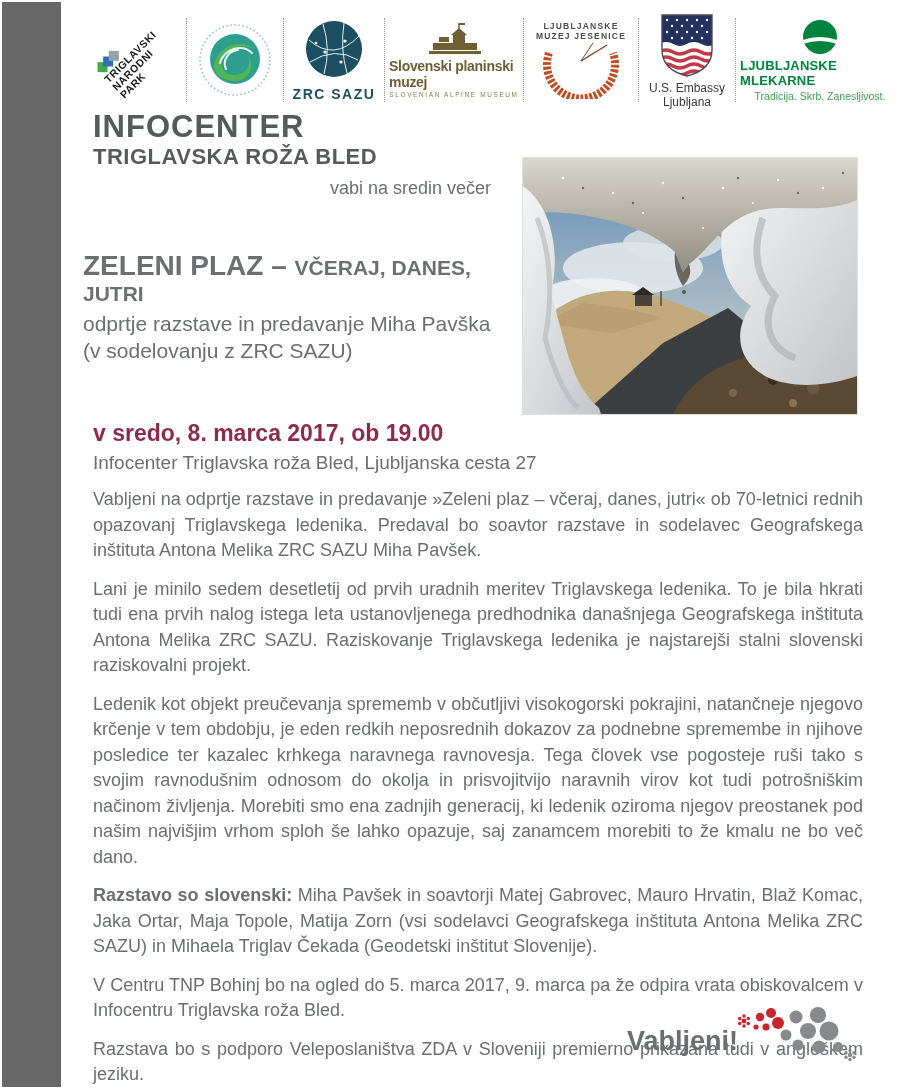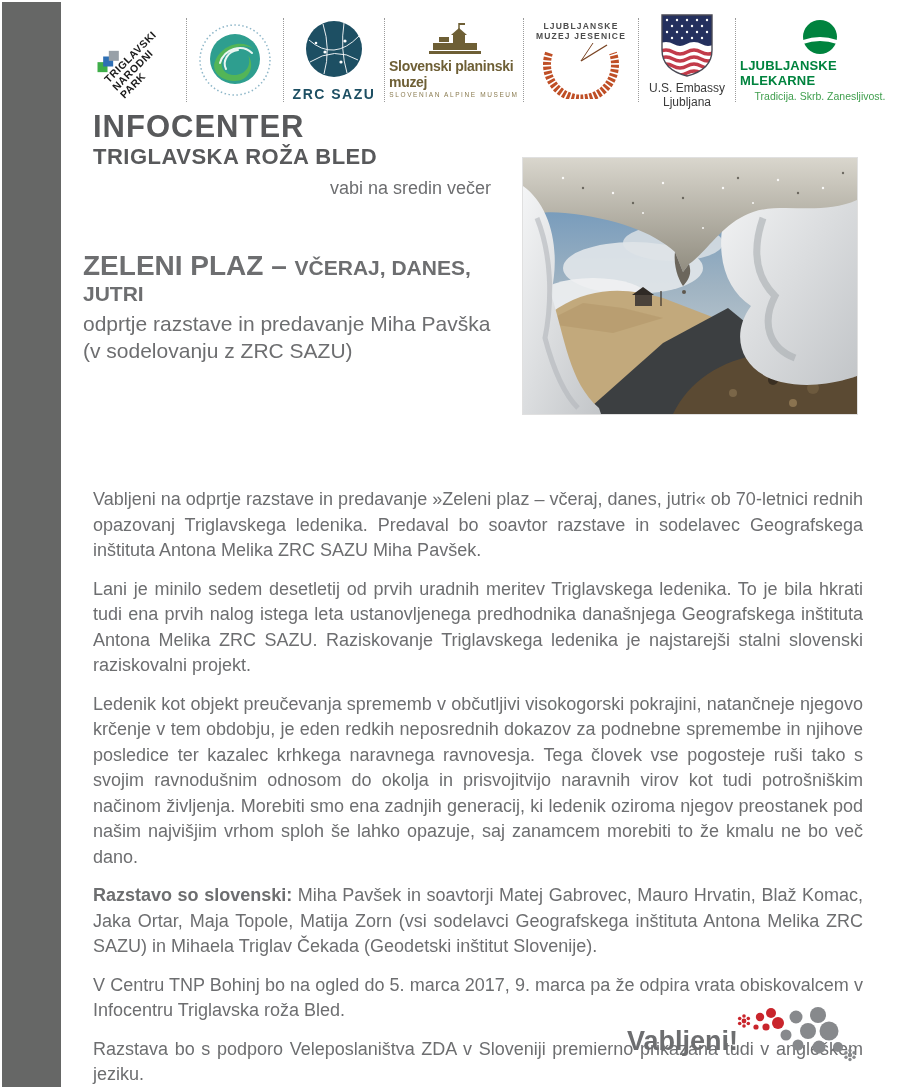--- a/index.html
+++ b/index.html
@@ -267,20 +267,24 @@
   <div class="event">
     <div>
       <span class="ev-main">ZELENI PLAZ – </span><span class="ev-sub">VČERAJ, DANES, JUTRI</span>
     </div>
     <div class="ev-lines">
       <div>odprtje razstave in predavanje Miha Pavška</div>
       <div>(v sodelovanju z ZRC SAZU)</div>
     </div>
   </div>
 
+  <div class="when">
+    <div class="when-dt">v sredo, 8. marca 2017, ob 19.00</div>
+    <div class="when-venue">Infocenter Triglavska roža Bled, Ljubljanska cesta 27</div>
+  </div>
 
   <div class="bodytext">
     <p class="bold">Vabljeni na odprtje razstave in predavanje »Zeleni plaz – včeraj, danes, jutri« ob 70-letnici rednih opazovanj Triglavskega ledenika. Predaval bo soavtor razstave in sodelavec Geografskega inštituta Antona Melika ZRC SAZU Miha Pavšek.</p>
     <p>Lani je minilo sedem desetletij od prvih uradnih meritev Triglavskega ledenika. To je bila hkrati tudi ena prvih nalog istega leta ustanovljenega predhodnika današnjega Geografskega inštituta Antona Melika ZRC SAZU. Raziskovanje Triglavskega ledenika je najstarejši stalni slovenski raziskovalni projekt.</p>
     <p>Ledenik kot objekt preučevanja sprememb v občutljivi visokogorski pokrajini, natančneje njegovo krčenje v tem obdobju, je eden redkih neposrednih dokazov za podnebne spremembe in njihove posledice ter kazalec krhkega naravnega ravnovesja. Tega človek vse pogosteje ruši tako s svojim ravnodušnim odnosom do okolja in prisvojitvijo naravnih virov kot tudi potrošniškim načinom življenja. Morebiti smo ena zadnjih generacij, ki ledenik oziroma njegov preostanek pod našim najvišjim vrhom sploh še lahko opazuje, saj zanamcem morebiti to že kmalu ne bo več dano.</p>
     <p><span class="b">Razstavo so slovenski:</span><span> Miha Pavšek in soavtorji Matej Gabrovec, Mauro Hrvatin, Blaž Komac, Jaka Ortar, Maja Topole, Matija Zorn (vsi sodelavci Geografskega inštituta Antona Melika ZRC SAZU) in Mihaela Triglav Čekada (Geodetski inštitut Slovenije).</span></p>
     <p>V Centru TNP Bohinj bo na ogled do 5. marca 2017, 9. marca pa že odpira vrata obiskovalcem v Infocentru Triglavska roža Bled.</p>
     <p class="bold">Razstava bo s podporo Veleposlaništva ZDA v Sloveniji premierno prikazana tudi v angleškem jeziku.</p>
   </div>
 

